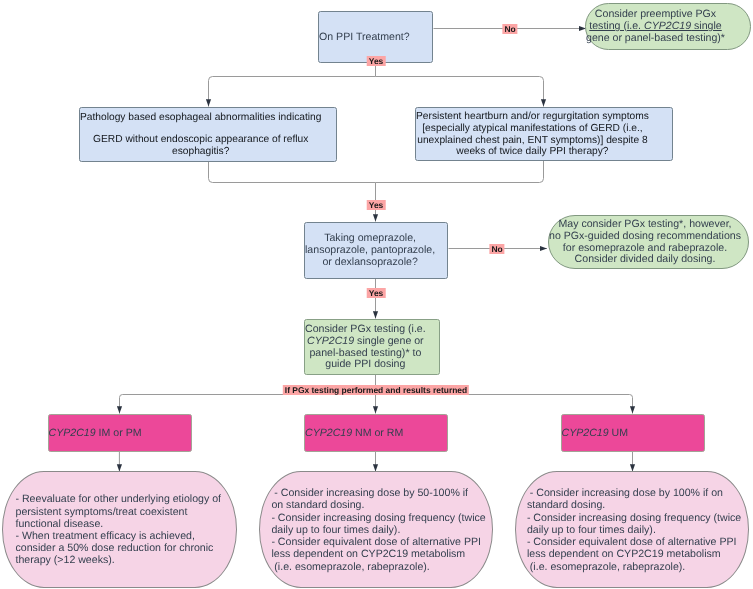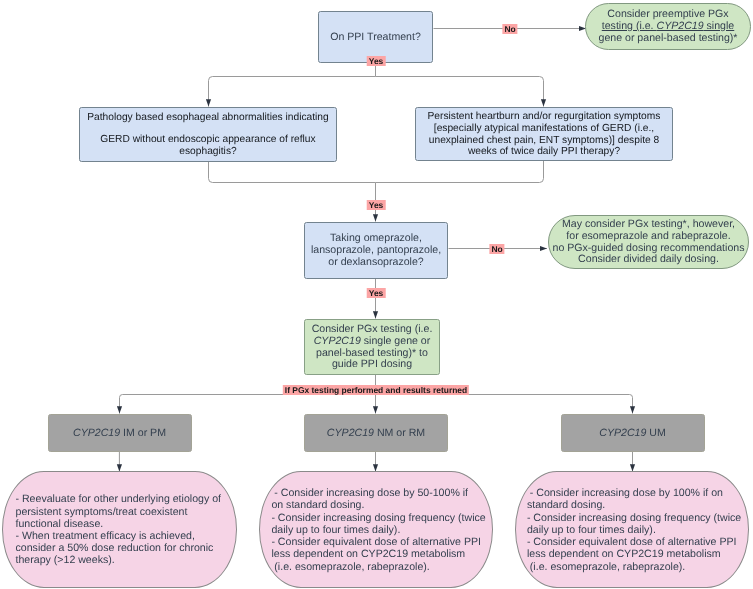--- a/index.html
+++ b/index.html
@@ -3,27 +3,27 @@
 <meta charset="utf-8">
 <title>PPI CYP2C19 Flowchart</title>
 <style>
   html,body{margin:0;padding:0;background:#ffffff;}
   body{width:753px;height:589px;overflow:hidden;
        font-family:"Liberation Sans",sans-serif;
        text-rendering:geometricPrecision;
        -webkit-font-smoothing:antialiased;}
   #canvas{position:relative;width:753px;height:589px;background:#fff;}
   svg#wires{position:absolute;left:0;top:0;width:753px;height:589px;overflow:visible;}
-  .node{position:absolute;box-sizing:border-box;display:flex;align-items:center;justify-content:center;
+  .node{position:absolute;box-sizing:border-box;display:flex;align-items:center;
         color:#333f4e;font-size:10.6px;}
   .node .tx{display:block;text-align:center;line-height:11.9px;position:relative;top:0.5px;}
   .n-blue{background:#d4e1f5;border:1px solid #73838f;border-radius:2.5px;}
   .n-green{background:#cfe6c4;border:1px solid #88a086;border-radius:2.5px;}
   .n-greenpill{background:#cfe6c4;border:1px solid #819880;}
-  .n-yellow{background:#a3a3a3;border:1px solid #a3a396;border-radius:2.5px;}
+  .n-yellow{background:#ec4899;border:1px solid #a3a396;border-radius:2.5px;}
   .n-pinkpill{background:#f6d4e6;border:1px solid #8a8a8a;}
   .edge-label{position:absolute;font-size:8.45px;font-weight:bold;color:#1a1a1a;background:#fca5a5;
               padding:0 2px;white-space:nowrap;transform:translate(-50%,-50%);}
   .node .tx.lf{text-align:left;}
   .node.dk{color:#14181d;}
   .node.dk .tx{font-size:10.22px;line-height:11.95px;}
   .node .tx.pinktx{font-size:10.6px;line-height:12.2px;white-space:pre;}
 </style>
 </head>
 <body>
@@ -90,22 +90,22 @@
     <span class="tx">
         <span style="display: block;"><span>Taking omeprazole,</span></span>
         <span style="display: block;"><span>lansoprazole, pantoprazole,</span></span>
         <span style="display: block;"><span>or dexlansoprazole?</span></span>
       </span>
   </div>
 
   <div class="node n-greenpill" style="left:548px;top:215px;width:201px;height:54px;border-radius:31px;">
     <span class="tx">
         <span style="display: block;"><span>May consider PGx testing*, however,</span></span>
+        <span style="display: block;"><span>no PGx-guided dosing recommendations</span></span>
         <span style="display: block;"><span>for esomeprazole and rabeprazole.</span></span>
-        <span style="display: block;"><span>no PGx-guided dosing recommendations</span></span>
         <span style="display: block;"><span>Consider divided daily dosing.</span></span>
       </span>
   </div>
 
   <div class="node n-green" style="left:304px;top:319px;width:136px;height:56px;">
     <span class="tx">
         <span style="display: block;"><span>Consider PGx testing (i.e.</span></span>
         <span style="display: block;"><i>CYP2C19</i><span> single gene or</span></span>
         <span style="display: block;"><span>panel-based testing)* to</span></span>
         <span style="display: block;"><span>guide PPI dosing</span></span>

